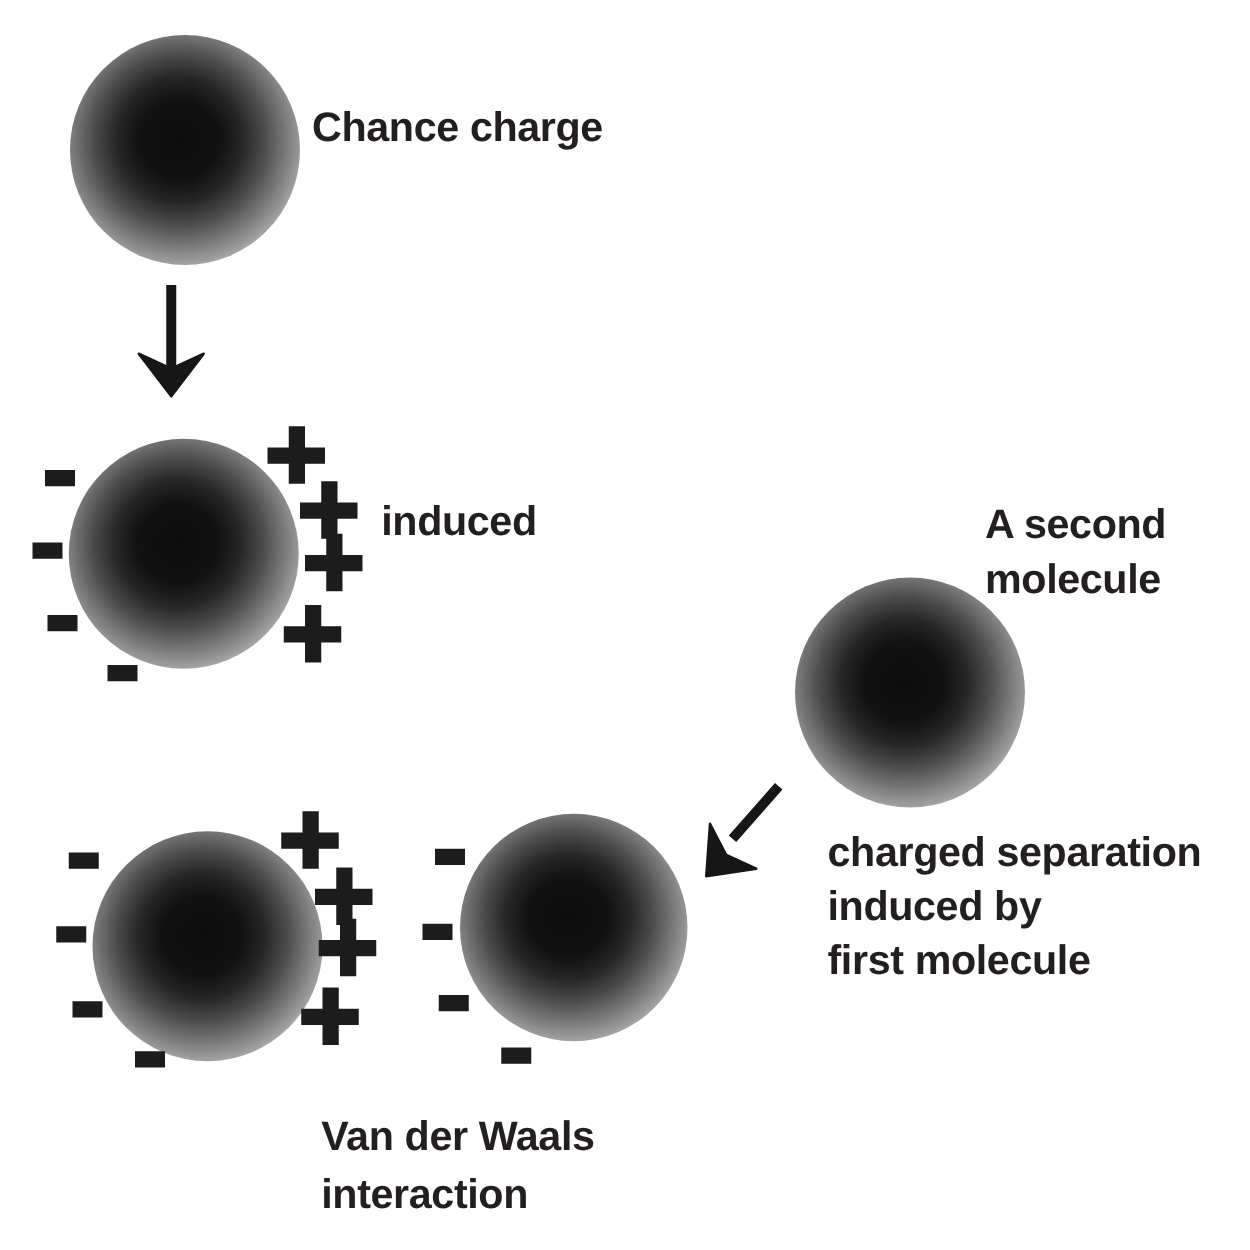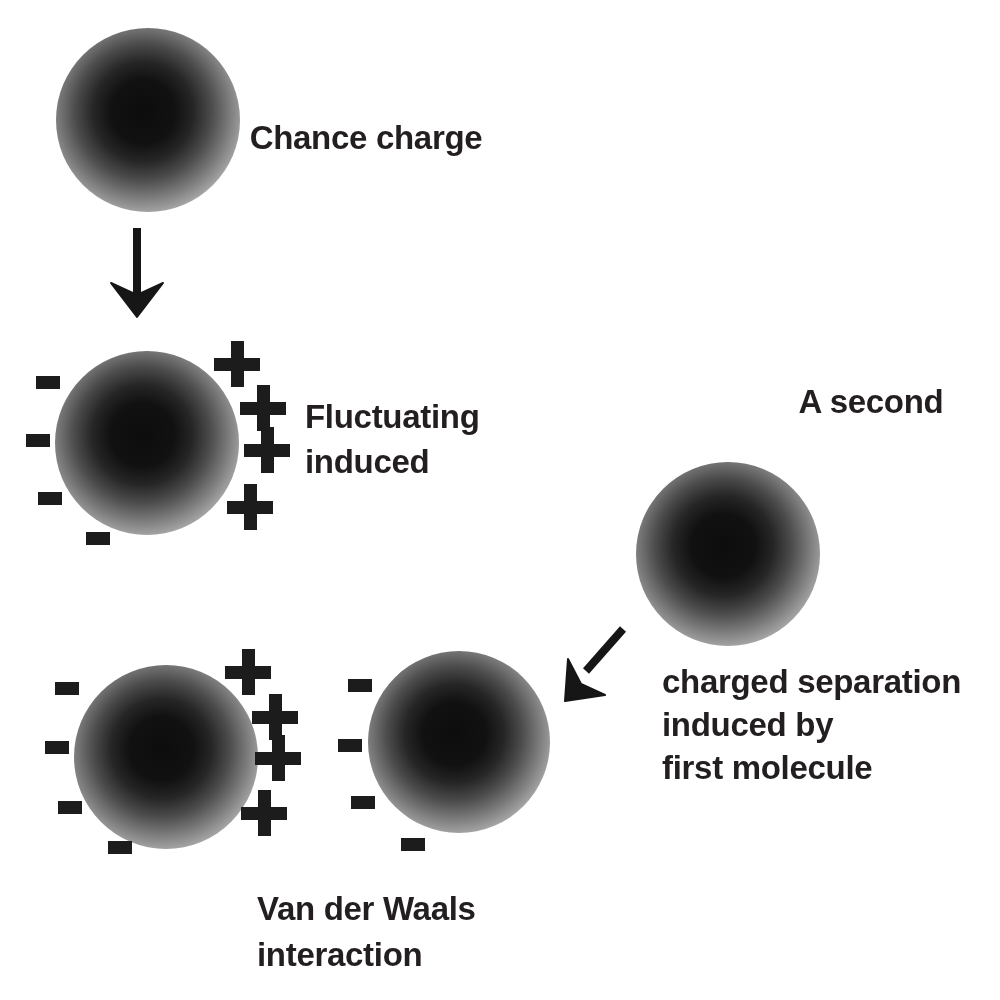--- a/index.html
+++ b/index.html
@@ -31,23 +31,23 @@
   
   .label {
     position: absolute;
     color: var(--text, #231f20);
     font-weight: bold;
     font-size: 33px;
     line-height: 44px;
     letter-spacing: -0.3px;
     white-space: nowrap;
   }
-  #lbl-chance  { left: 248px; top: 80px;  width: 236px; text-align: center; line-height: 43px; margin-top: 36px; }
+  #lbl-chance  { left: 248px; top: 80px;  width: 236px; text-align: center; line-height: 43px; }
   #lbl-fluct   { left: 305px; top: 394px; line-height: 45px; }
-  #lbl-second  { left: 788px; top: 380px; width: 166px; text-align: center; }
+  #lbl-second  { left: 788px; top: 397px; width: 166px; }
   #lbl-induced { left: 662px; top: 660px; line-height: 43px; }
   #lbl-vdw     { left: 257px; top: 886px; line-height: 46px; }
   
   #arrows-layer {
     position: absolute;
     left: 0; top: 0;
     width: 1000px; height: 1000px;
     pointer-events: none;
   }
 </style>
@@ -93,26 +93,26 @@
       <line x1="623" y1="629" x2="586" y2="671" stroke-width="8"></line>
       <path d="M565 701 L568 659 L581 684 L605 695 Z" stroke-width="2" stroke-linejoin="round"></path>
     </g>
   </svg>
 
   <div class="label" id="lbl-chance">
     <div>Chance charge</div>
   </div>
 
   <div class="label" id="lbl-fluct">
-    <div>Fluctuating</div>
     <div>induced</div>
   </div>
 
   <div class="label" id="lbl-second">
     <div>A second</div>
+    <div>molecule</div>
   </div>
 
   <div class="label" id="lbl-vdw">
     <div>Van der Waals</div>
     <div>interaction</div>
   </div>
 
   <div class="label" id="lbl-induced">
     <div>charged separation</div>
     <div>induced by</div>

